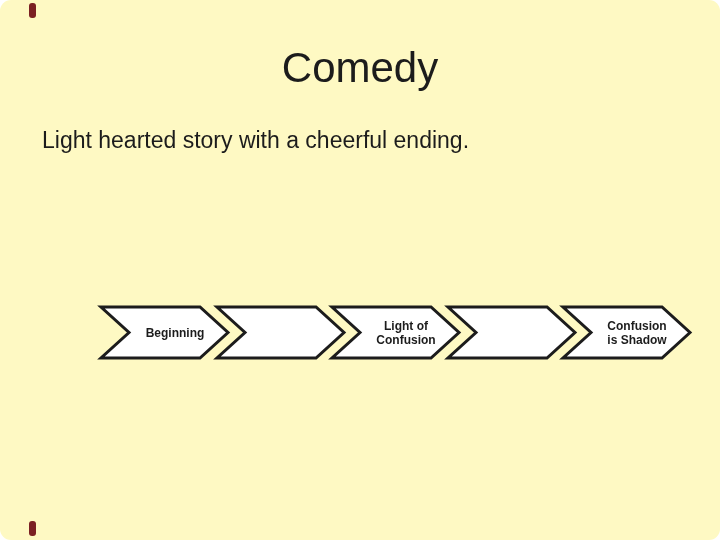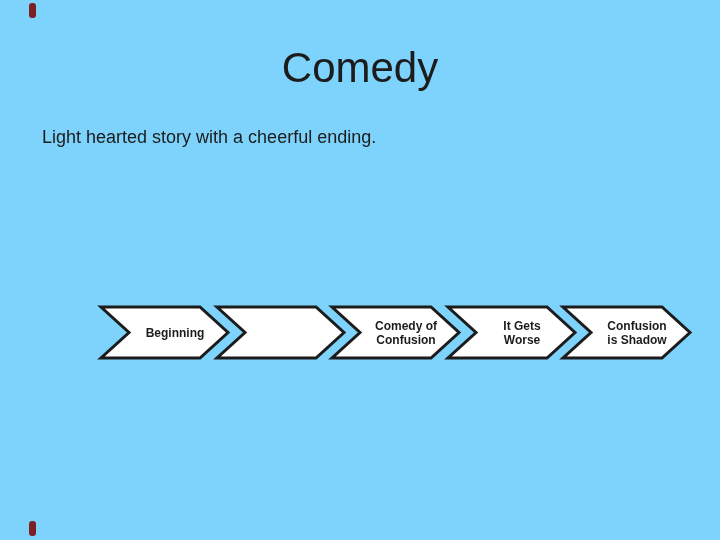--- a/index.html
+++ b/index.html
@@ -4,41 +4,42 @@
 <style>
   html, body {
     margin: 0;
     padding: 0;
     background: #ffffff;
   }
   .slide {
     position: relative;
     width: 720px;
     height: 540px;
-    background: #7dd3fc;
+    background: #fef9c3;
     overflow: hidden;
     font-family: "Liberation Sans", "DejaVu Sans", sans-serif;
     color: #1c1c1c;
+    border-radius: 11px;
   }
   .slide-title {
     position: absolute;
     top: 44px;
     left: 0;
     width: 100%;
     text-align: center;
     font-size: 42px;
     font-weight: 400;
     letter-spacing: 0px;
     color: #1c1c1c;
   }
   .slide-subtitle {
     position: absolute;
     top: 127px;
     left: 42px;
-    font-size: 18px;
+    font-size: 23px;
     font-weight: 400;
     color: #1c1c1c;
     white-space: nowrap;
   }
   .process-flow {
     position: absolute;
     left: 0;
     top: 305px;
     width: 720px;
     height: 55px;
@@ -117,33 +118,29 @@
       <svg viewBox="0 0 132 55">
         <polygon points="2,2 101,2 129,27.5 101,53 2,53 30,27.5"></polygon>
       </svg>
     </div>
 
     <div class="chevron-step" style="left: 294px;">
       <svg viewBox="0 0 132 55">
         <polygon points="2,2 101,2 129,27.5 101,53 2,53 30,27.5"></polygon>
       </svg>
       <div class="step-label">
-          <span>Comedy of</span>
+          <span>Light of</span>
           <span>Confusion</span>
         </div>
     </div>
 
     <div class="chevron-step" style="left: 410px;">
       <svg viewBox="0 0 132 55">
         <polygon points="2,2 101,2 129,27.5 101,53 2,53 30,27.5"></polygon>
       </svg>
-      <div class="step-label">
-          <span>It Gets</span>
-          <span>Worse</span>
-        </div>
     </div>
 
     <div class="chevron-step" style="left: 525px;">
       <svg viewBox="0 0 132 55">
         <polygon points="2,2 101,2 129,27.5 101,53 2,53 30,27.5"></polygon>
       </svg>
       <div class="step-label">
           <span>Confusion</span>
           <span>is Shadow</span>
         </div>

